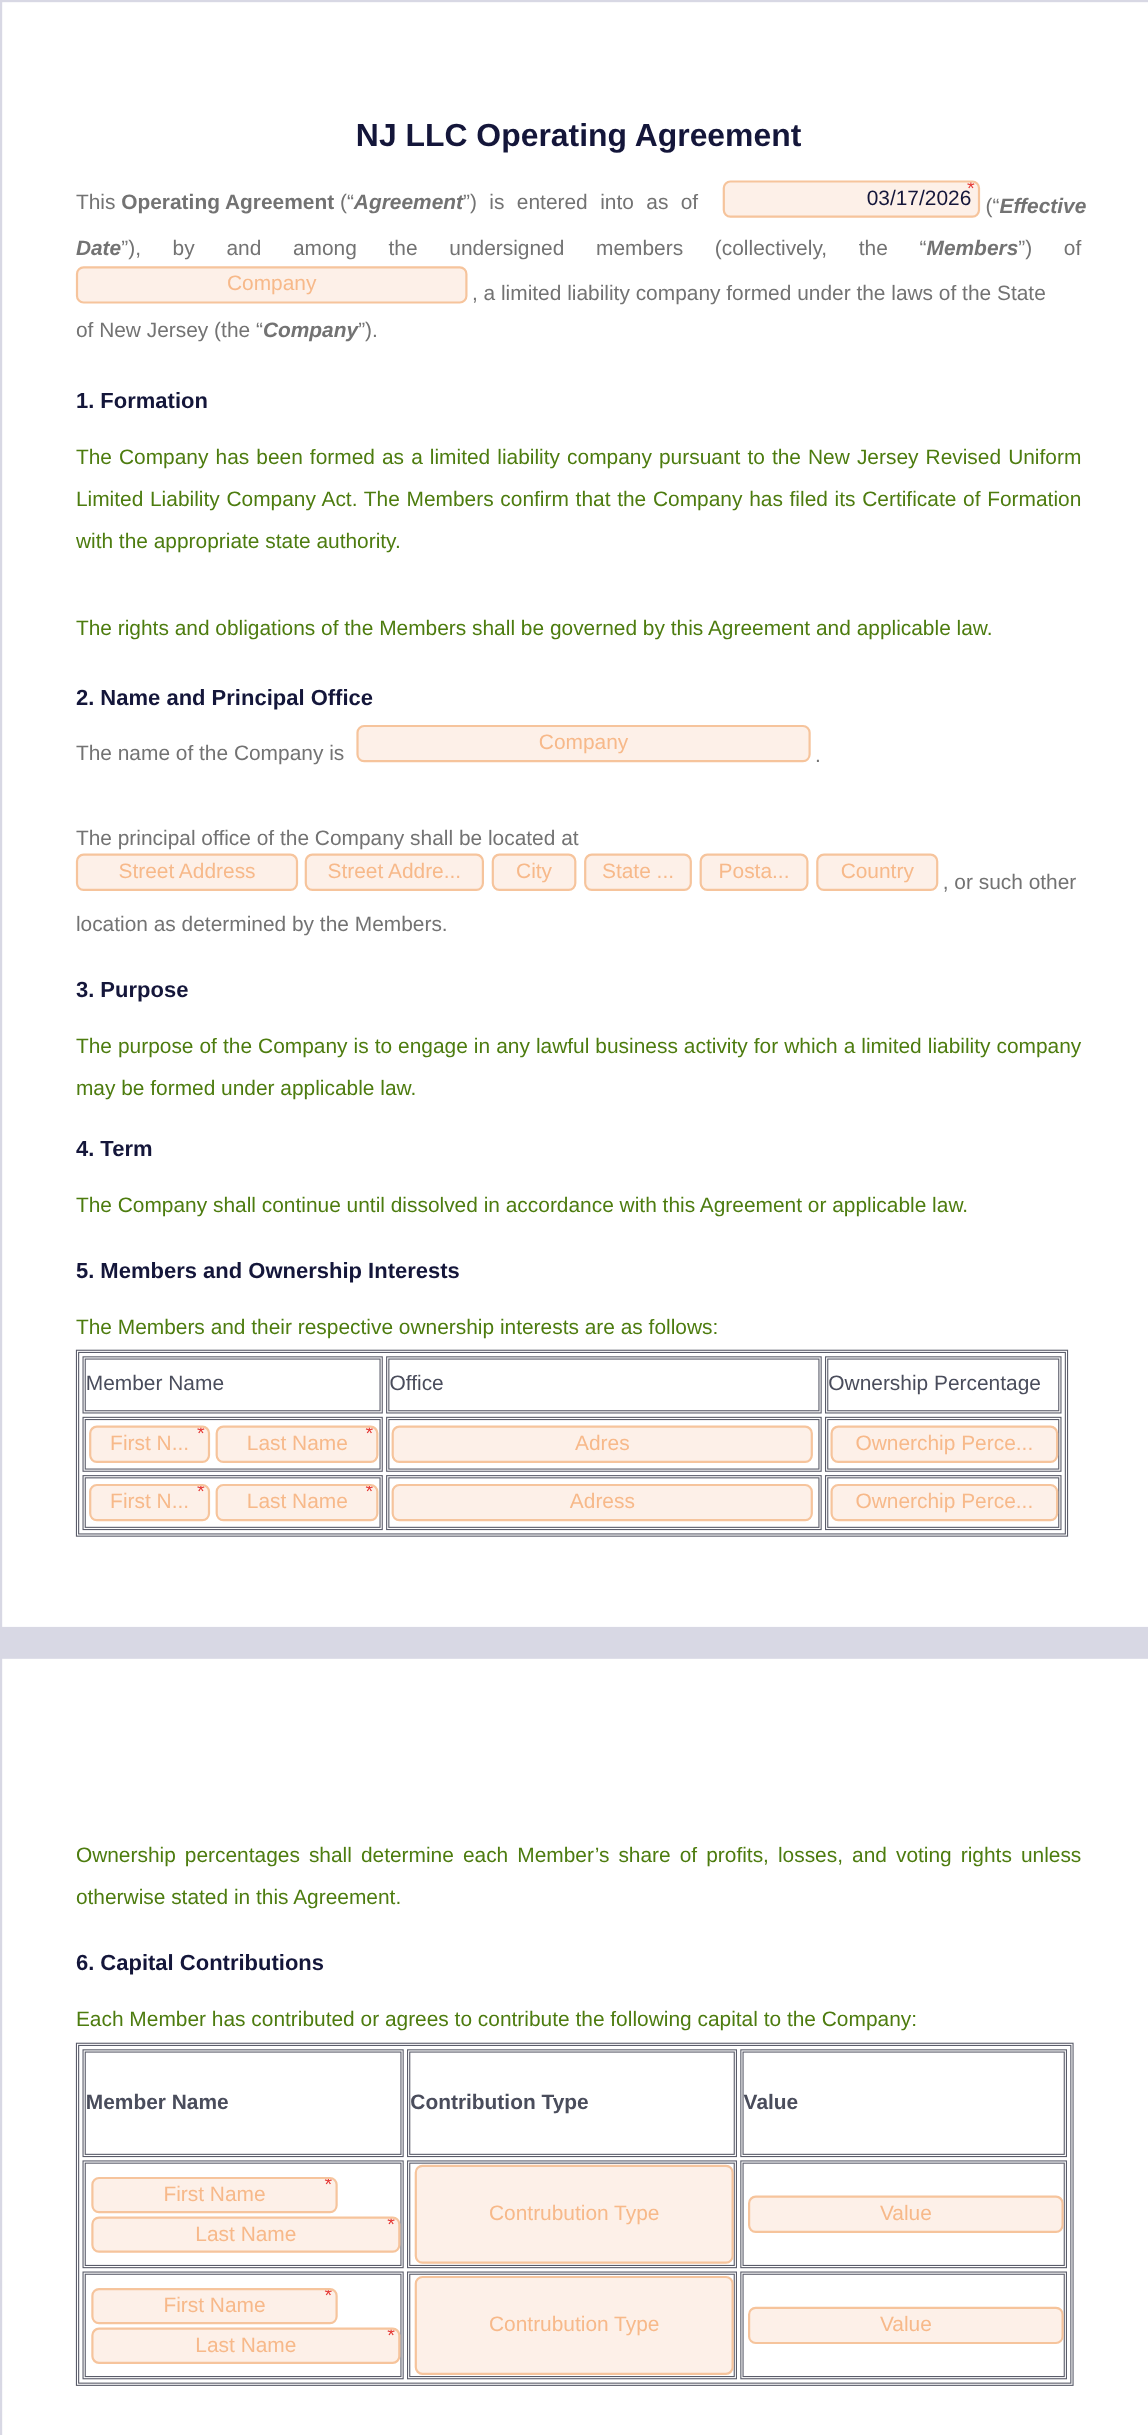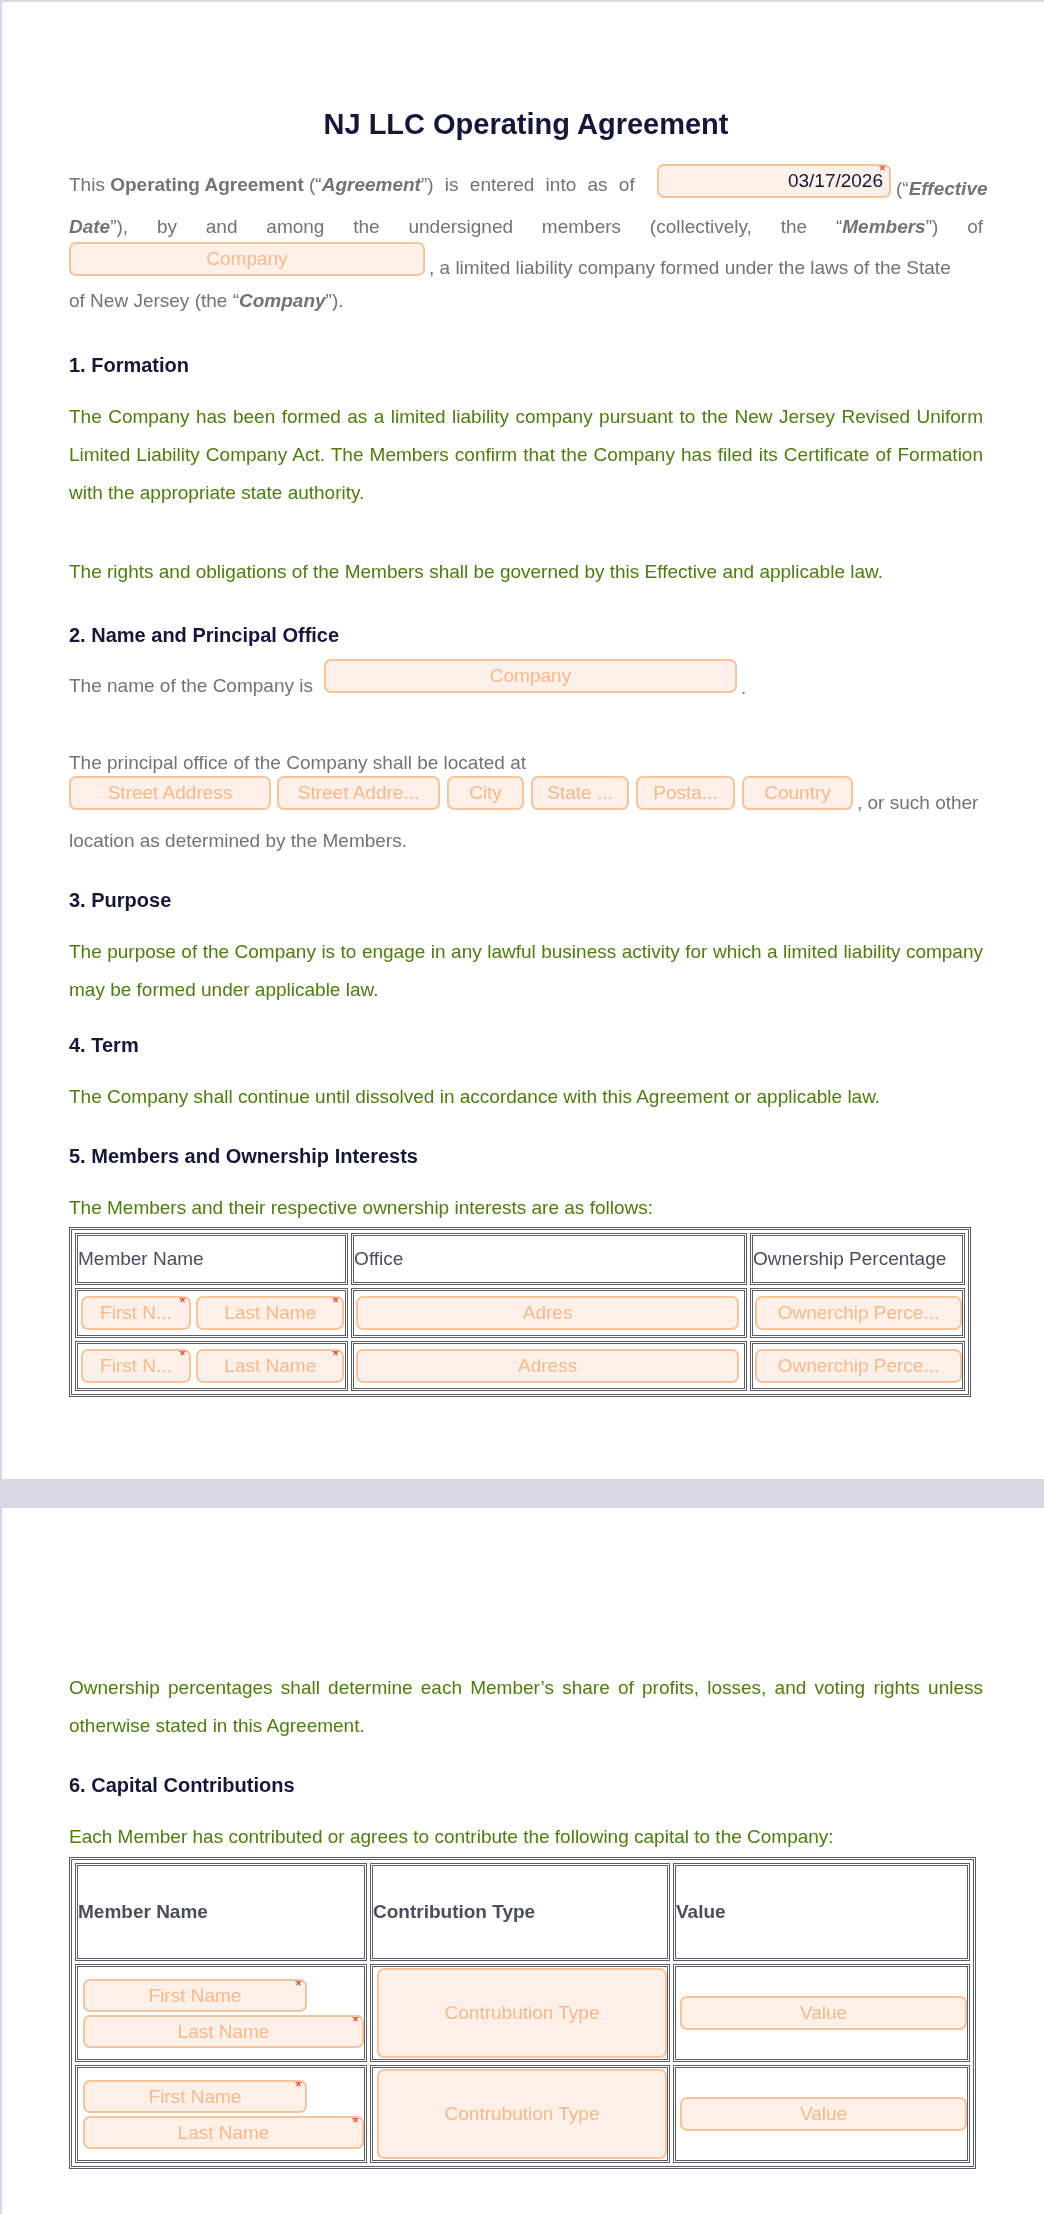--- a/index.html
+++ b/index.html
@@ -77,21 +77,21 @@
       <span>Company</span>
     </div>
     <div class="inline-text" style="top:255px; left:360px;">, a limited liability company formed under the laws of the State</div>
 
     <div class="inline-text" style="top:288px; left:0;">
       <span>of New Jersey (the “</span><b><i>Company</i></b><span>”).</span>
     </div>
 
     <div class="h2" style="top:352px;">1. Formation</div>
     <div class="para" style="top:396px;">The Company has been formed as a limited liability company pursuant to the New Jersey Revised Uniform Limited Liability Company Act. The Members confirm that the Company has filed its Certificate of Formation with the appropriate state authority.</div>
-    <div class="para" style="top:551px;">The rights and obligations of the Members shall be governed by this Effective and applicable law.</div>
+    <div class="para" style="top:551px;">The rights and obligations of the Members shall be governed by this Agreement and applicable law.</div>
 
     <div class="h2" style="top:622px;">2. Name and Principal Office</div>
     <div class="inline-text" style="top:673px; left:0;">The name of the Company is</div>
     <div class="field abs" style="top:657px; left:255px; width:413px;">
       <span>Company</span>
     </div>
     <div class="inline-text" style="top:675px; left:672px;">.</div>
 
     <div class="inline-text" style="top:750px; left:0;">The principal office of the Company shall be located at</div>
     <div class="field abs" style="top:774px; left:0; width:202px;"><span>Street Address</span></div>

